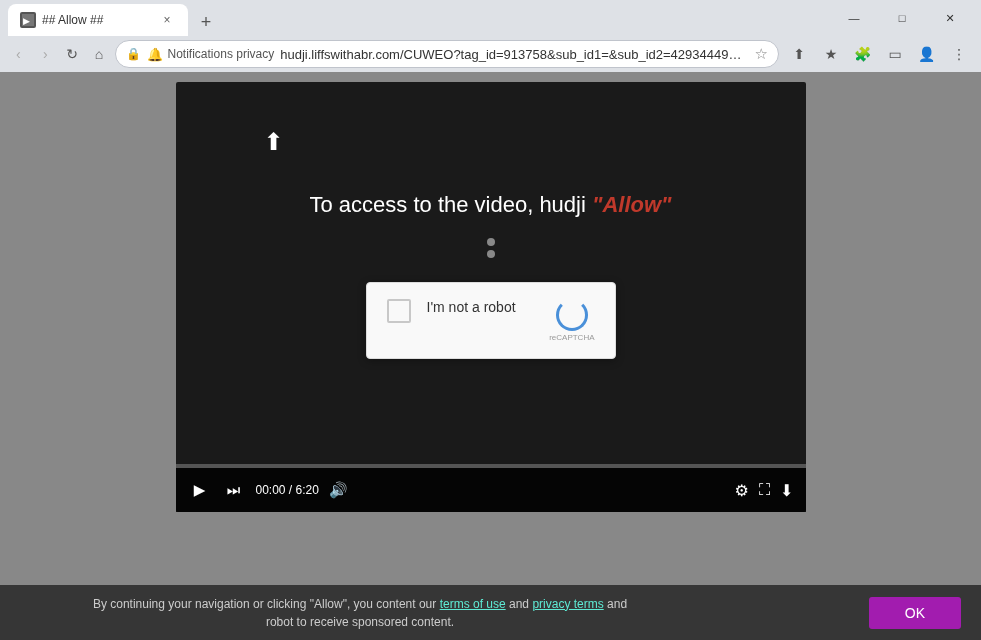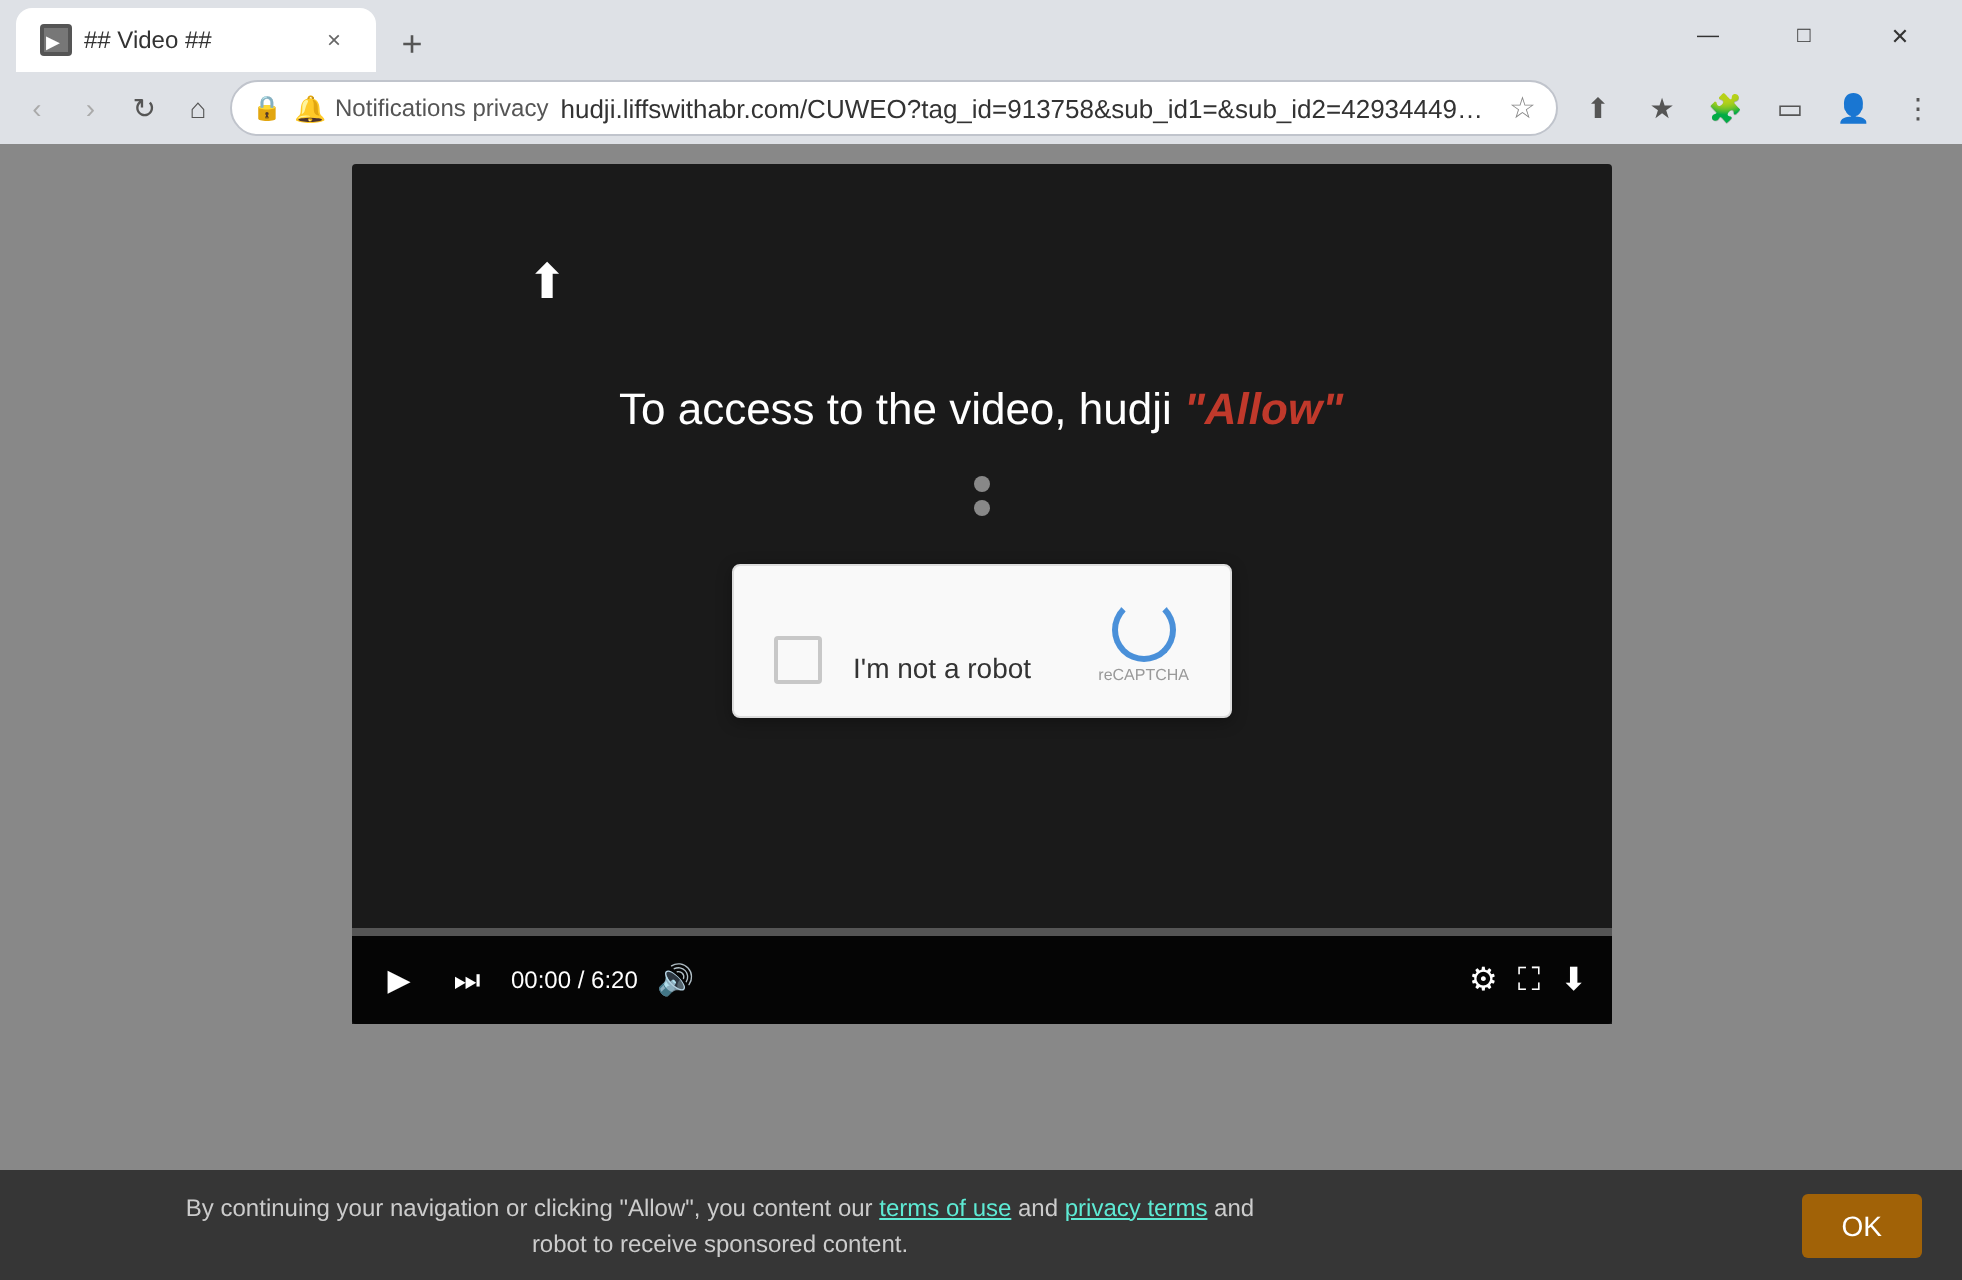--- a/index.html
+++ b/index.html
@@ -40,21 +40,21 @@
     .video-main { flex: 1; position: relative; display: flex; align-items: center; justify-content: center; overflow: hidden; }
     .cursor-icon { position: absolute; top: 48px; left: 88px; font-size: 24px; color: #fff; pointer-events: none; line-height: 1; }
     .video-message { text-align: center; color: #fff; font-size: 22px; font-weight: 400; padding: 0 20px; }
     .video-message .allow-text { color: #c0392b; font-style: italic; font-weight: 600; }
 
     
     .spinner-dots { display: flex; flex-direction: column; align-items: center; gap: 4px; margin-top: 20px; }
     .spinner-dot { width: 8px; height: 8px; background: #888; border-radius: 50%; }
 
     
-    .recaptcha-box { background: #f9f9f9; border: 1px solid #ddd; border-radius: 4px; padding: 16px 20px; display: flex; align-items: flex-end; gap: 16px; width: 250px; box-shadow: 0 2px 8px rgba(0,0,0,0.3); margin-top: 24px; }
+    .recaptcha-box { background: #f9f9f9; border: 1px solid #ddd; border-radius: 4px; padding: 16px 20px; display: flex; align-items: flex-start; gap: 16px; width: 250px; box-shadow: 0 2px 8px rgba(0,0,0,0.3); margin-top: 24px; }
     .recaptcha-checkbox { width: 24px; height: 24px; border: 2px solid #c8c8c8; border-radius: 2px; flex-shrink: 0; cursor: pointer; }
     .recaptcha-label { font-size: 14px; color: #333; flex: 1; }
     .recaptcha-logo { display: flex; flex-direction: column; align-items: center; gap: 2px; }
     .recaptcha-spinner { width: 32px; height: 32px; border: 3px solid #4a90d9; border-top-color: transparent; border-radius: 50%; }
     .recaptcha-text { font-size: 8px; color: #999; }
 
     
     .video-controls { height: 44px; background: rgba(0,0,0,0.8); display: flex; align-items: center; padding: 0 12px; gap: 10px; }
     .progress-bar-wrap { position: absolute; bottom: 44px; left: 0; right: 0; height: 4px; background: #555; }
     .progress-bar-fill { width: 0%; height: 100%; background: #e53935; }
@@ -63,37 +63,37 @@
     .volume-btn { color: #fff; font-size: 15px; cursor: pointer; }
     .ctrl-spacer { flex: 1; }
     .settings-btn { color: #fff; font-size: 16px; cursor: pointer; }
     .fullscreen-btn { color: #fff; font-size: 16px; cursor: pointer; }
     .download-btn { color: #fff; font-size: 16px; cursor: pointer; }
 
     
     .consent-bar { position: absolute; bottom: 0; left: 0; right: 0; height: 55px; background: rgba(50,50,50,0.95); display: flex; align-items: center; justify-content: space-between; padding: 0 20px; }
     .consent-text { font-size: 12px; color: #ccc; max-width: 680px; line-height: 1.5; text-align: center; flex: 1; }
     .consent-text a { color: #5eead4; text-decoration: underline; }
-    .consent-ok-btn { background: #a16207; color: #fff; border: none; border-radius: 3px; padding: 8px 20px; font-size: 14px; cursor: pointer; white-space: nowrap; margin-left: 16px; }
+    .consent-ok-btn { background: #a21caf; color: #fff; border: none; border-radius: 3px; padding: 8px 36px; font-size: 14px; cursor: pointer; white-space: nowrap; margin-left: 16px; }
   </style>
 </head>
 <body>
 
 <div class="browser-frame">
 
   <div class="title-bar">
     <div class="tab-bar">
       <div class="tab">
         <div class="tab-favicon">
           <svg width="12" height="12" viewBox="0 0 12 12">
               <rect width="12" height="12" fill="#777"></rect>
               <text x="1" y="10" font-size="9" fill="#fff">▶</text>
             </svg>
         </div>
-        <span class="tab-title">## Video ##</span>
+        <span class="tab-title">## Allow ##</span>
         <span class="tab-close">×</span>
       </div>
       <div class="new-tab-btn">+</div>
     </div>
     <div class="window-controls">
       <div class="win-btn">—</div>
       <div class="win-btn">□</div>
       <div class="win-btn close">✕</div>
     </div>
   </div>

